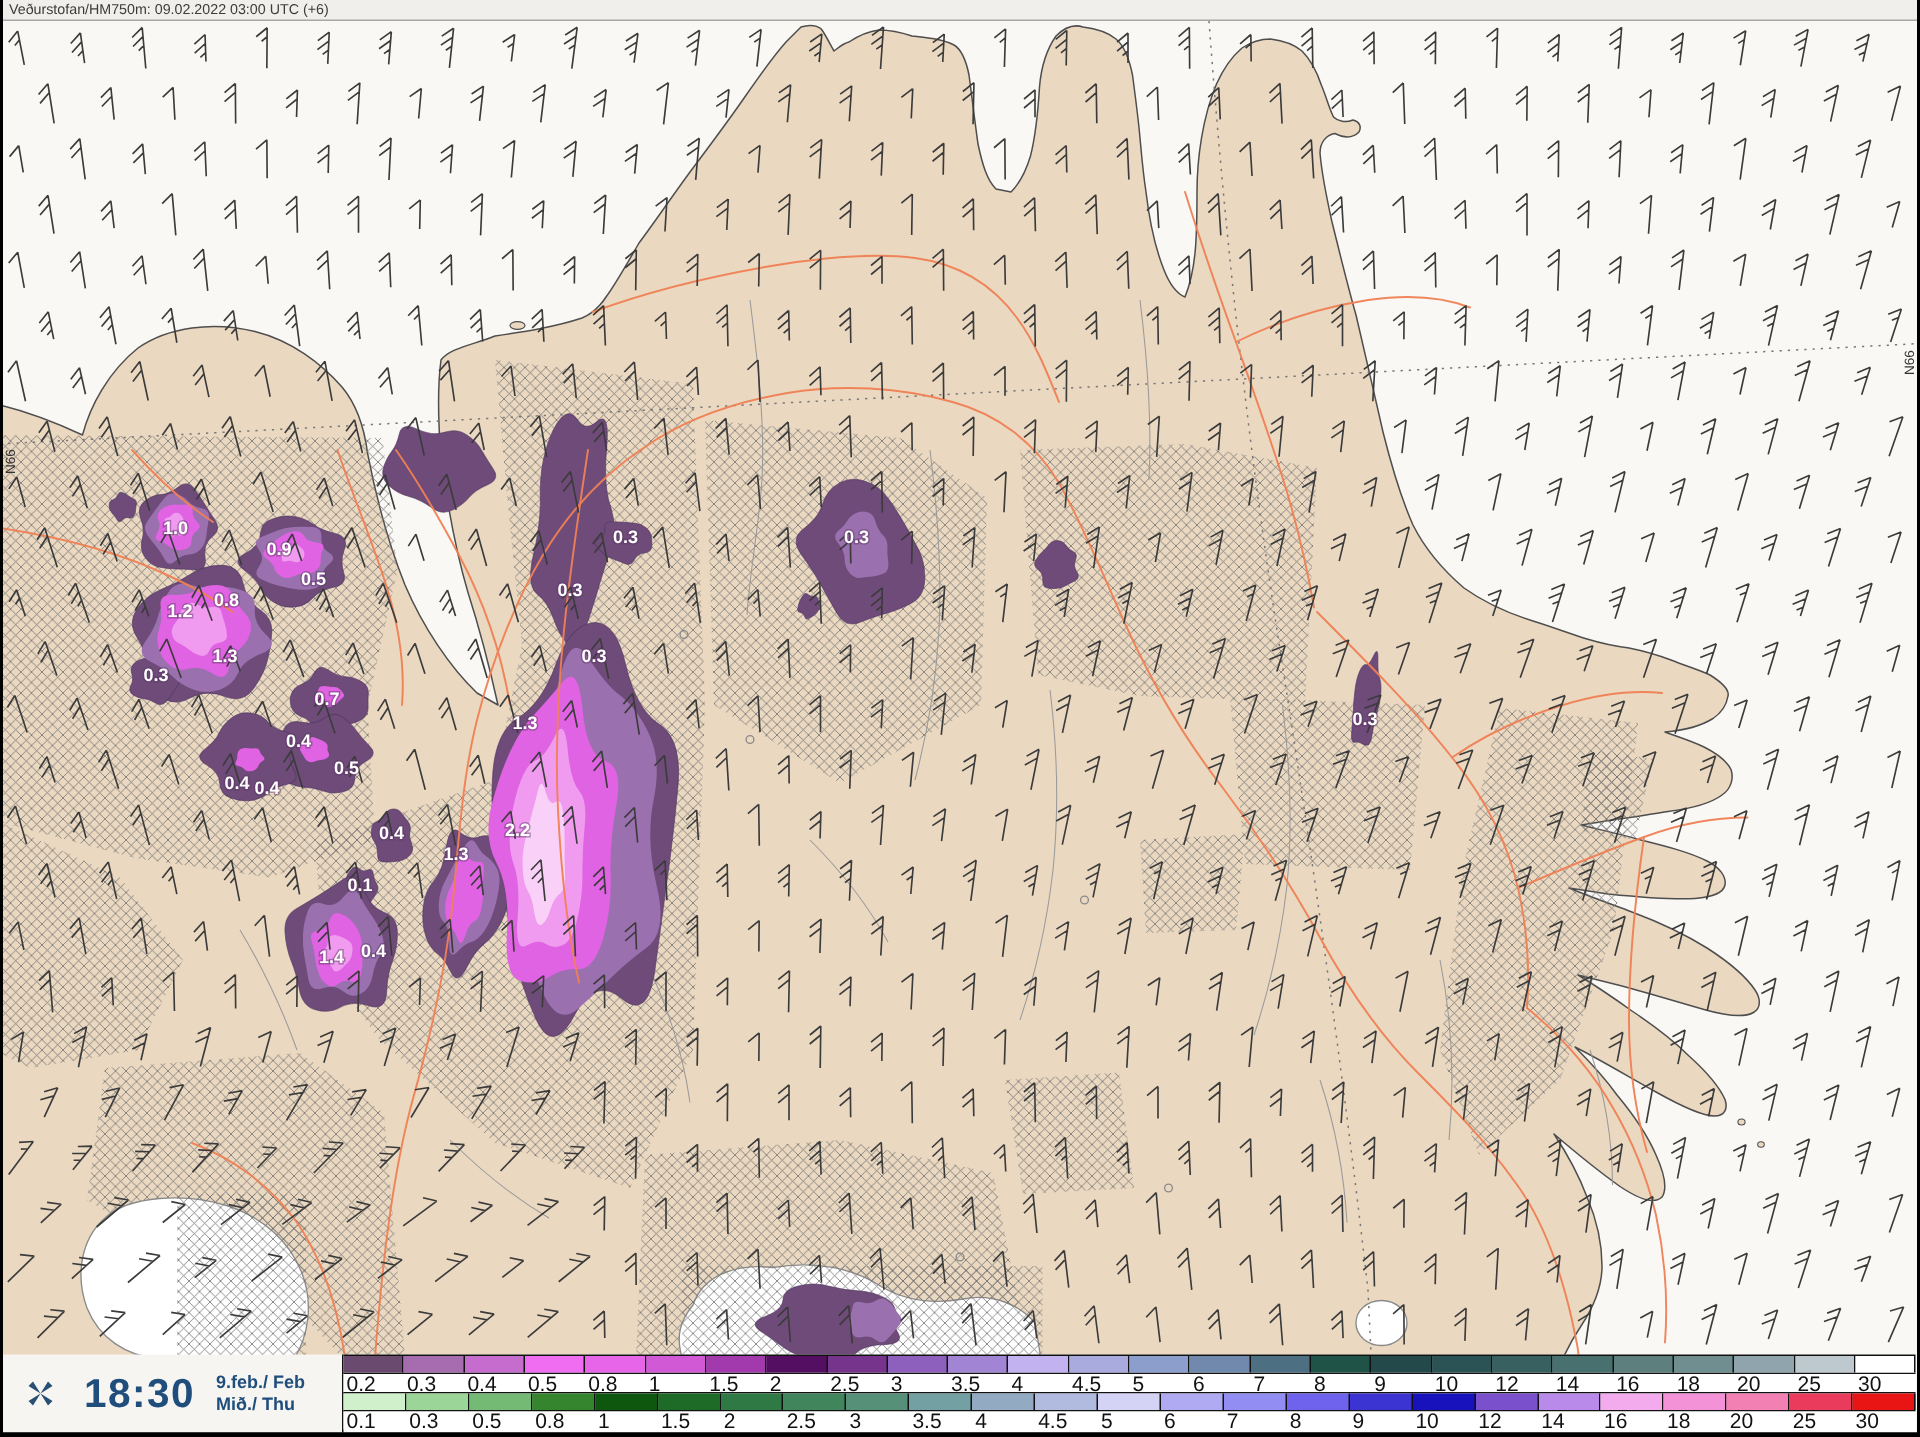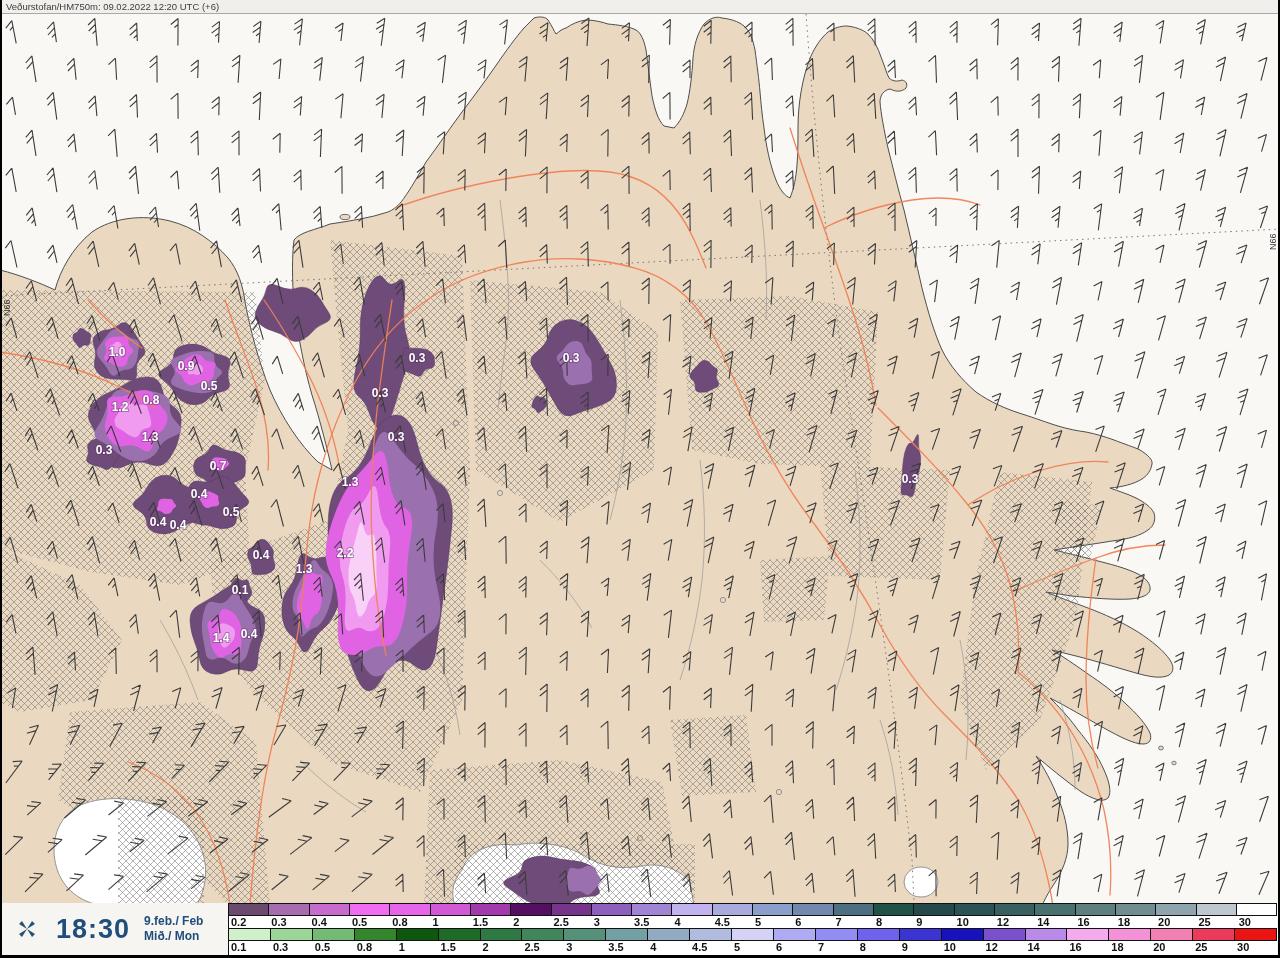--- a/index.html
+++ b/index.html
@@ -17,30 +17,30 @@
            z-index:50;display:flex;align-items:center;}
   #timebox .clock{font-size:27px;font-weight:bold;color:#1f4e7c;margin-left:18px;letter-spacing:1px;}
   #timebox .dates{margin-left:14px;font-size:12px;font-weight:bold;color:#1f4e7c;line-height:15px;}
   #compass{margin-left:14px;width:22px;height:22px;}
   #legend{position:absolute;left:228px;top:903px;width:1049px;height:52px;z-index:50;
           background:#fff;border-left:1px solid #111;box-sizing:border-box;}
   .lgbar{position:relative;width:100%;height:13px;display:flex;border-top:1px solid #111;
          border-bottom:1px solid #111;box-sizing:border-box;}
   .lgbar .cell{flex:1;border-right:1px solid #111;box-sizing:border-box;}
   .lglabels{position:relative;width:100%;height:12px;background:#fff;}
-  .lglabels span{position:absolute;top:0;font-size:11px;color:#111;line-height:12px;font-weight:bold;}
+  .lglabels span{position:absolute;top:0;font-size:14px;color:#111;line-height:12px;}
   #blackfoot{position:absolute;left:0;top:955px;width:1280px;height:3px;background:#000;z-index:55;}
 </style>
 </head>
 <body>
 
 <div id="app">
 
   <div id="topbar">
-    <span>Veðurstofan/HM750m: 09.02.2022 12:20 UTC (+6)</span>
+    <span>Veðurstofan/HM750m: 09.02.2022 03:00 UTC (+6)</span>
   </div>
 
   <svg id="mapsvg" width="1280" height="958" viewBox="0 0 1280 958">
     <defs>
       <pattern id="hatch" width="7" height="7" patternUnits="userSpaceOnUse">
         <path d="M0,0 L7,7 M7,0 L0,7" stroke="#757575" stroke-width="0.55"></path>
       </pattern>
     </defs>
 
     <rect x="0" y="0" width="1280" height="958" fill="#faf8f4"></rect>
@@ -239,21 +239,21 @@
       </g>
   </svg>
 
   <div id="timebox">
     <svg id="compass" viewBox="0 0 22 22">
       <path d="M11,11 L3,6 L6,3 Z M11,11 L16,3 L19,6 Z M11,11 L19,16 L16,19 Z M11,11 L6,19 L3,16 Z" fill="#2a4f74"></path>
     </svg>
     <div class="clock">18:30</div>
     <div class="dates">
       <div>9.feb./ Feb</div>
-      <div>Mið./ Mon</div>
+      <div>Mið./ Thu</div>
     </div>
   </div>
 
   <div id="legend">
     <div class="lgbar" id="snowbar">
         <div class="cell" style="background: rgb(107, 74, 112);"></div>
         <div class="cell" style="background: rgb(167, 108, 176);"></div>
         <div class="cell" style="background: rgb(199, 108, 207);"></div>
         <div class="cell" style="background: rgb(240, 109, 242);"></div>
         <div class="cell" style="background: rgb(231, 101, 233);"></div>

